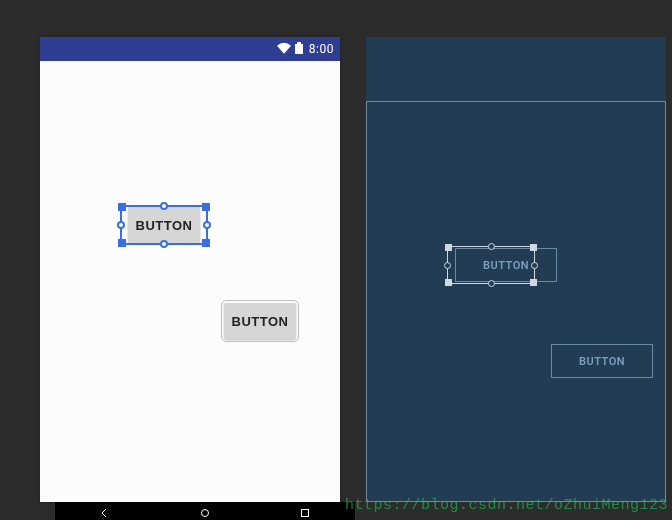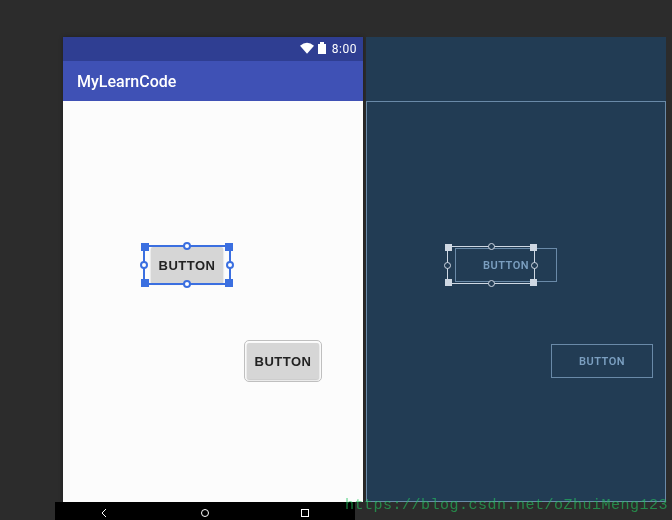--- a/index.html
+++ b/index.html
@@ -8,21 +8,21 @@
     width: 672px;
     height: 520px;
     background: #2c2c2c;
     font-family: Roboto, "Helvetica Neue", Arial, sans-serif;
     position: relative;
     overflow: hidden;
   }
   
   .preview {
     position: absolute;
-    left: 63px;
+    left: 40px;
     top: 37px;
     width: 300px;
     height: 465px;
     background: #fcfcfc;
     box-shadow: 0 0 4px rgba(0,0,0,.3);
   }
   .statusbar {
     height: 24px;
     background: #2f3e92;
     display: flex;
@@ -173,23 +173,20 @@
     </span>
     <span>
       <svg width="8" height="12" viewBox="0 0 8 12">
           <rect x="0" y="2" width="8" height="10" fill="#fff"></rect>
           <rect x="2" y="0" width="4" height="2" fill="#fff"></rect>
         </svg>
     </span>
     <span class="sb-time">8:00</span>
   </div>
 
-  <div class="toolbar">
-    <span>MyLearnCode</span>
-  </div>
 
   <div class="content">
 
     <button class="a-button" style="left:88px; top:146px; width:72px;">
       <span>BUTTON</span>
     </button>
 
     <div class="sel" style="left:80px; top:144px; width:88px; height:40px;">
       <div class="handle-sq" style="left:-4px; top:-4px;"></div>
       <div class="handle-sq" style="right:-4px; top:-4px;"></div>

